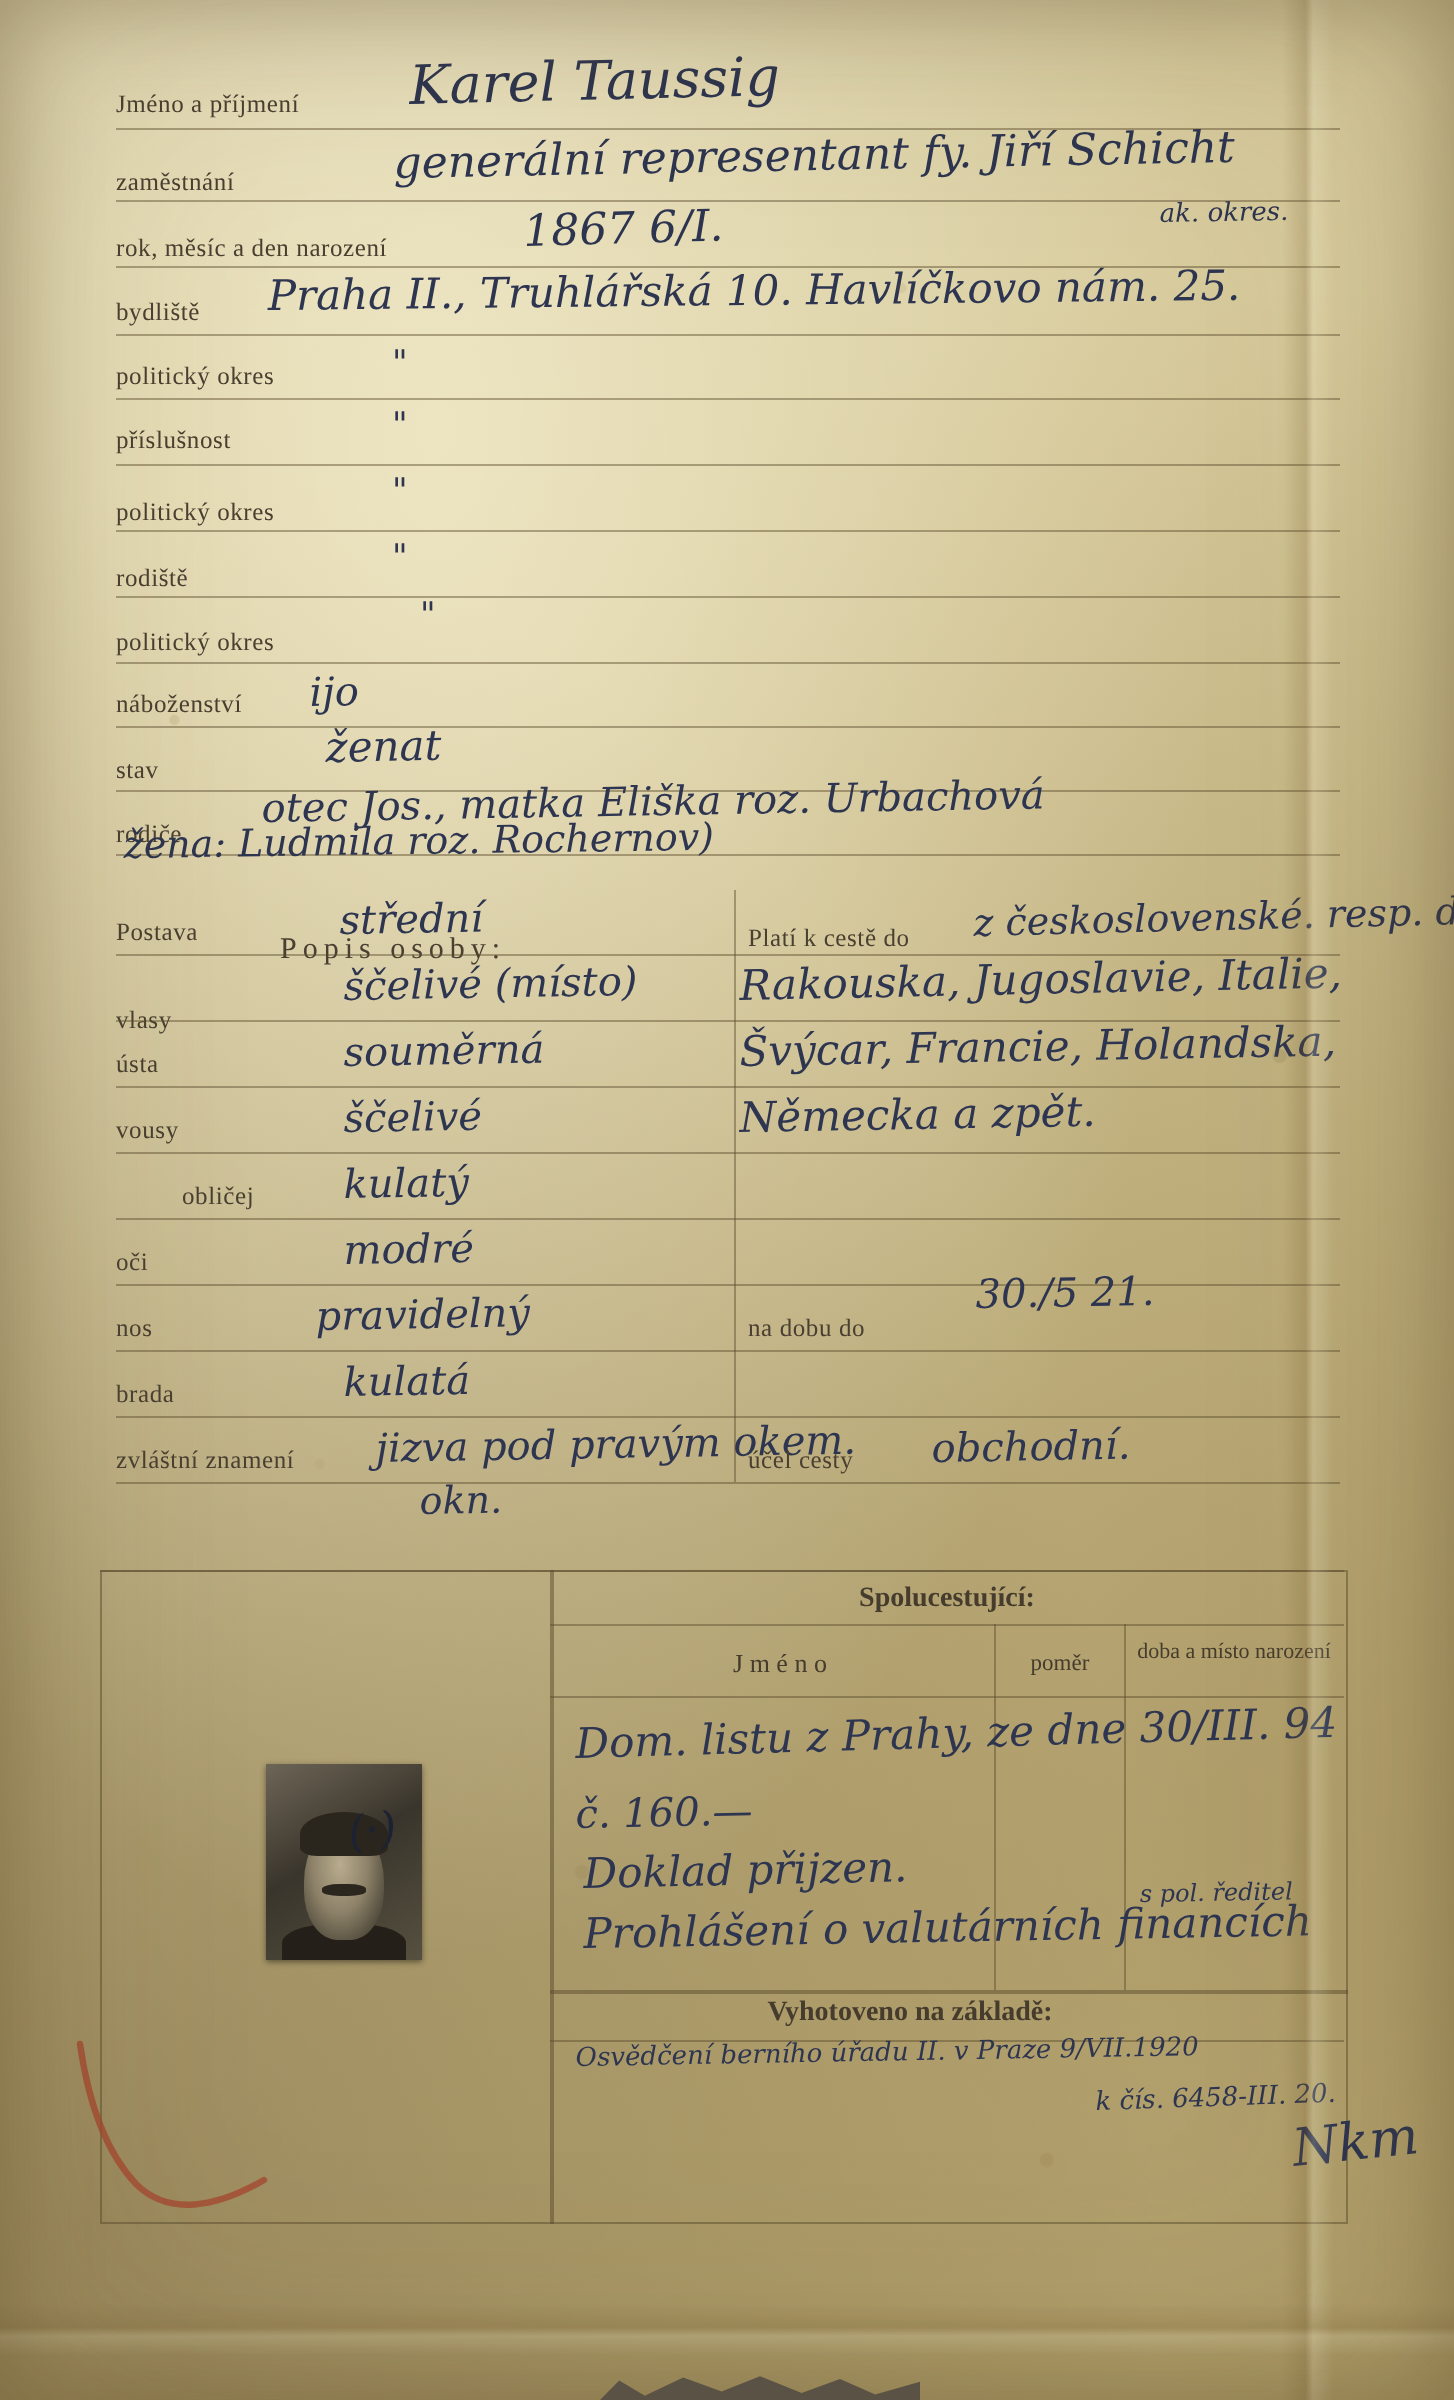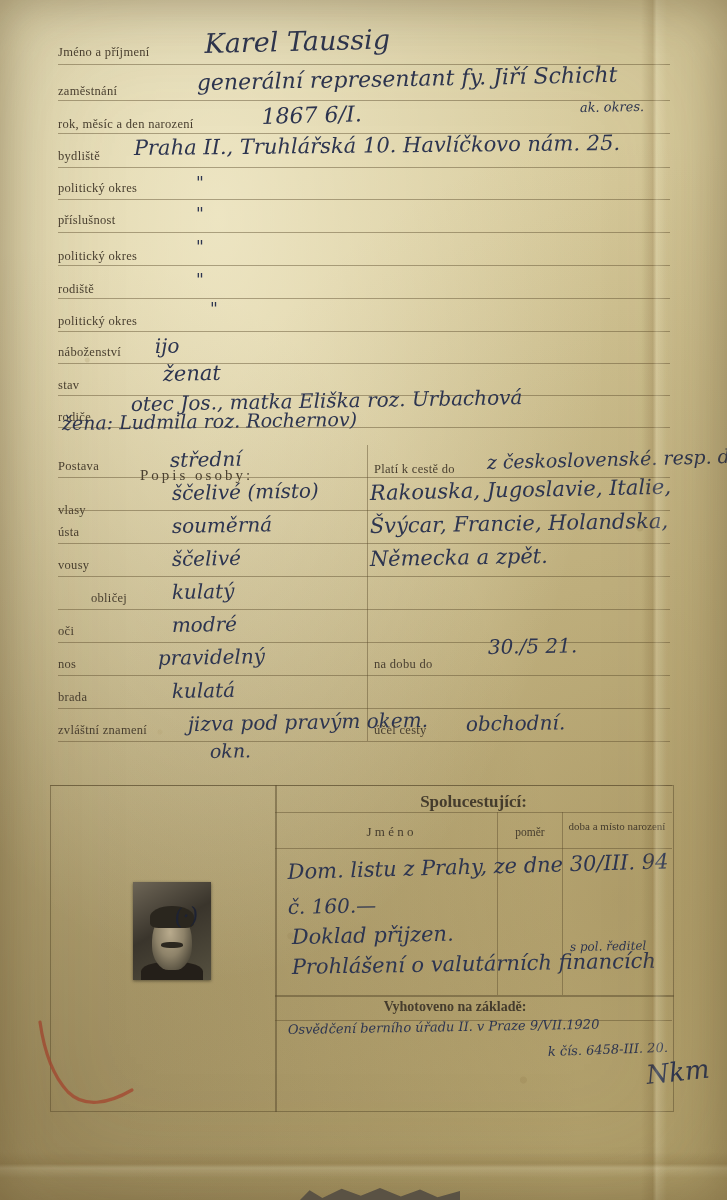--- a/index.html
+++ b/index.html
@@ -272,21 +272,21 @@
 
   <div class="hw" style="left:488px; top:635px; font-size:20px; transform:rotate(-1deg);">30./5 21.</div>
 
   <div class="hw" style="left:466px; top:712px; font-size:20px; transform:rotate(-1deg);">obchodní.</div>
 
   <div class="rule" style="left:50px; top:785px; width:622px;"></div>
   <div class="box" style="left:50px; top:785px; width:225px; height:325px;"></div>
   <div class="box" style="left:275px; top:785px; width:397px; height:210px;"></div>
   <div class="box" style="left:275px; top:995px; width:397px; height:115px;"></div>
 
-  <div class="centerlbl" style="left:275px; top:792px; width:397px; font-size:17px; font-weight:bold;">Spolucestující:</div>
+  <div class="centerlbl" style="left:275px; top:792px; width:397px; font-size:14px; font-weight:bold;">Spolucestující:</div>
   <div class="rule" style="left:275px; top:812px; width:397px;"></div>
 
   <div class="centerlbl" style="left:285px; top:824px; width:210px; font-size:13px;">J m é n o</div>
   <div class="centerlbl" style="left:500px; top:826px; width:60px; font-size:11.5px;">poměr</div>
   <div class="centerlbl" style="left:565px; top:820px; width:104px; font-size:11px; line-height:13px;">doba a místo narození</div>
 
   <div class="rule" style="left:275px; top:848px; width:397px;"></div>
   <div class="vline" style="left:497px; top:812px; height:183px;"></div>
   <div class="vline" style="left:562px; top:812px; height:183px;"></div>
 

